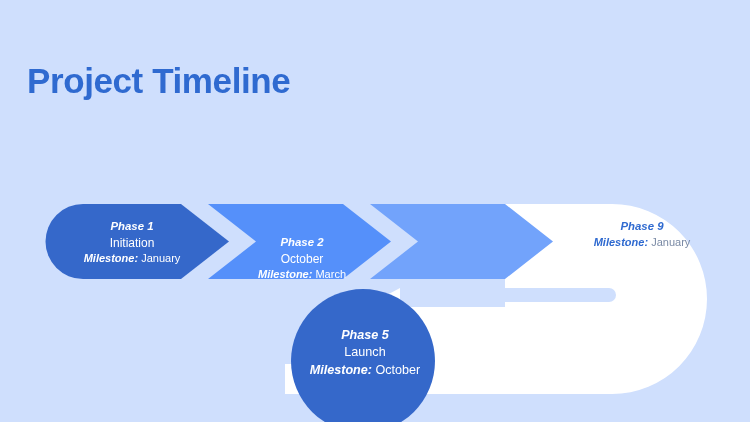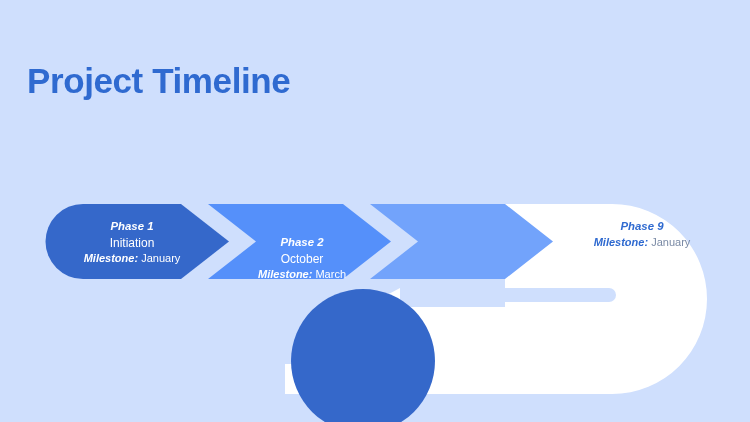--- a/index.html
+++ b/index.html
@@ -132,14 +132,19 @@
     <span class="ln2">October</span>
     <span class="ln3"><b>Milestone:</b> <span>March</span></span>
   </div>
 
 
   <div class="phase-label on-white" id="phase-4-label">
     <span class="ln1">Phase 9</span>
     <span class="ln3"><b>Milestone:</b> <span>January</span></span>
   </div>
 
+  <div class="phase-label on-blue" id="phase-5-label">
+    <span class="ln1">Phase 5</span>
+    <span class="ln2">Launch</span>
+    <span class="ln3"><b>Milestone:</b> <span>October</span></span>
+  </div>
 
 </div>
 
 </body></html>

